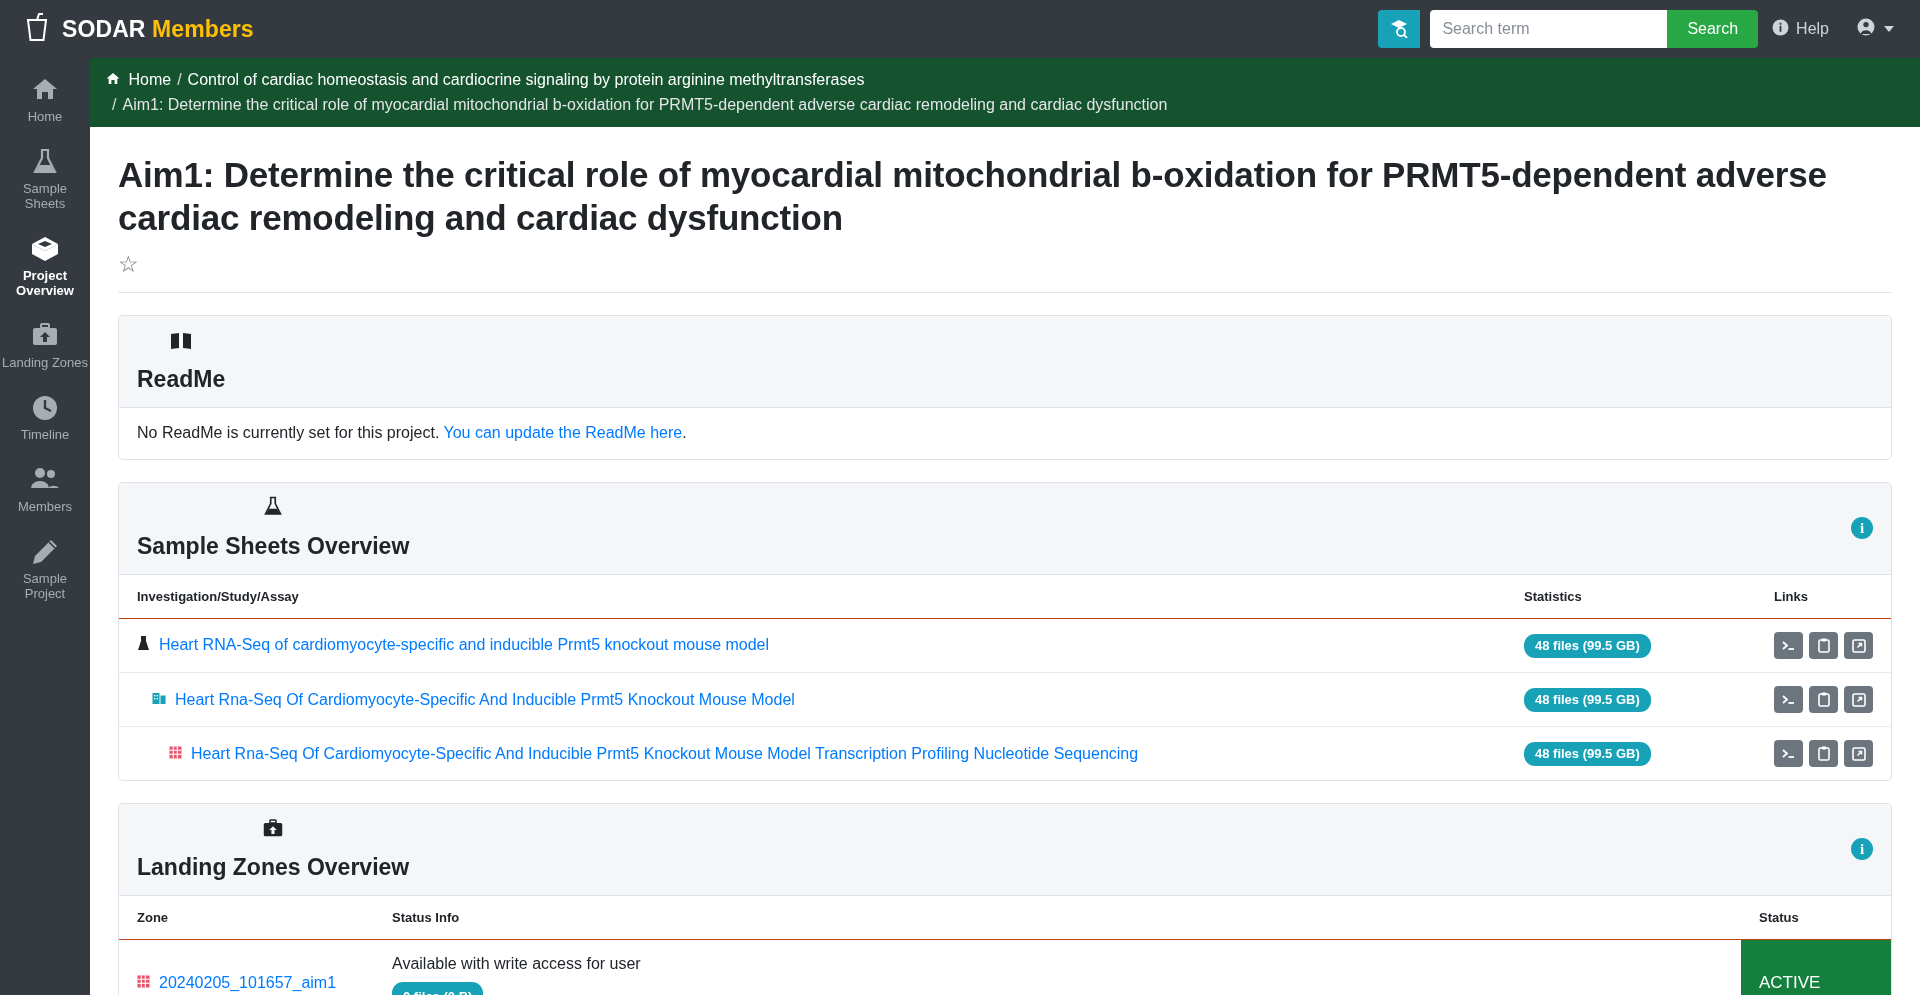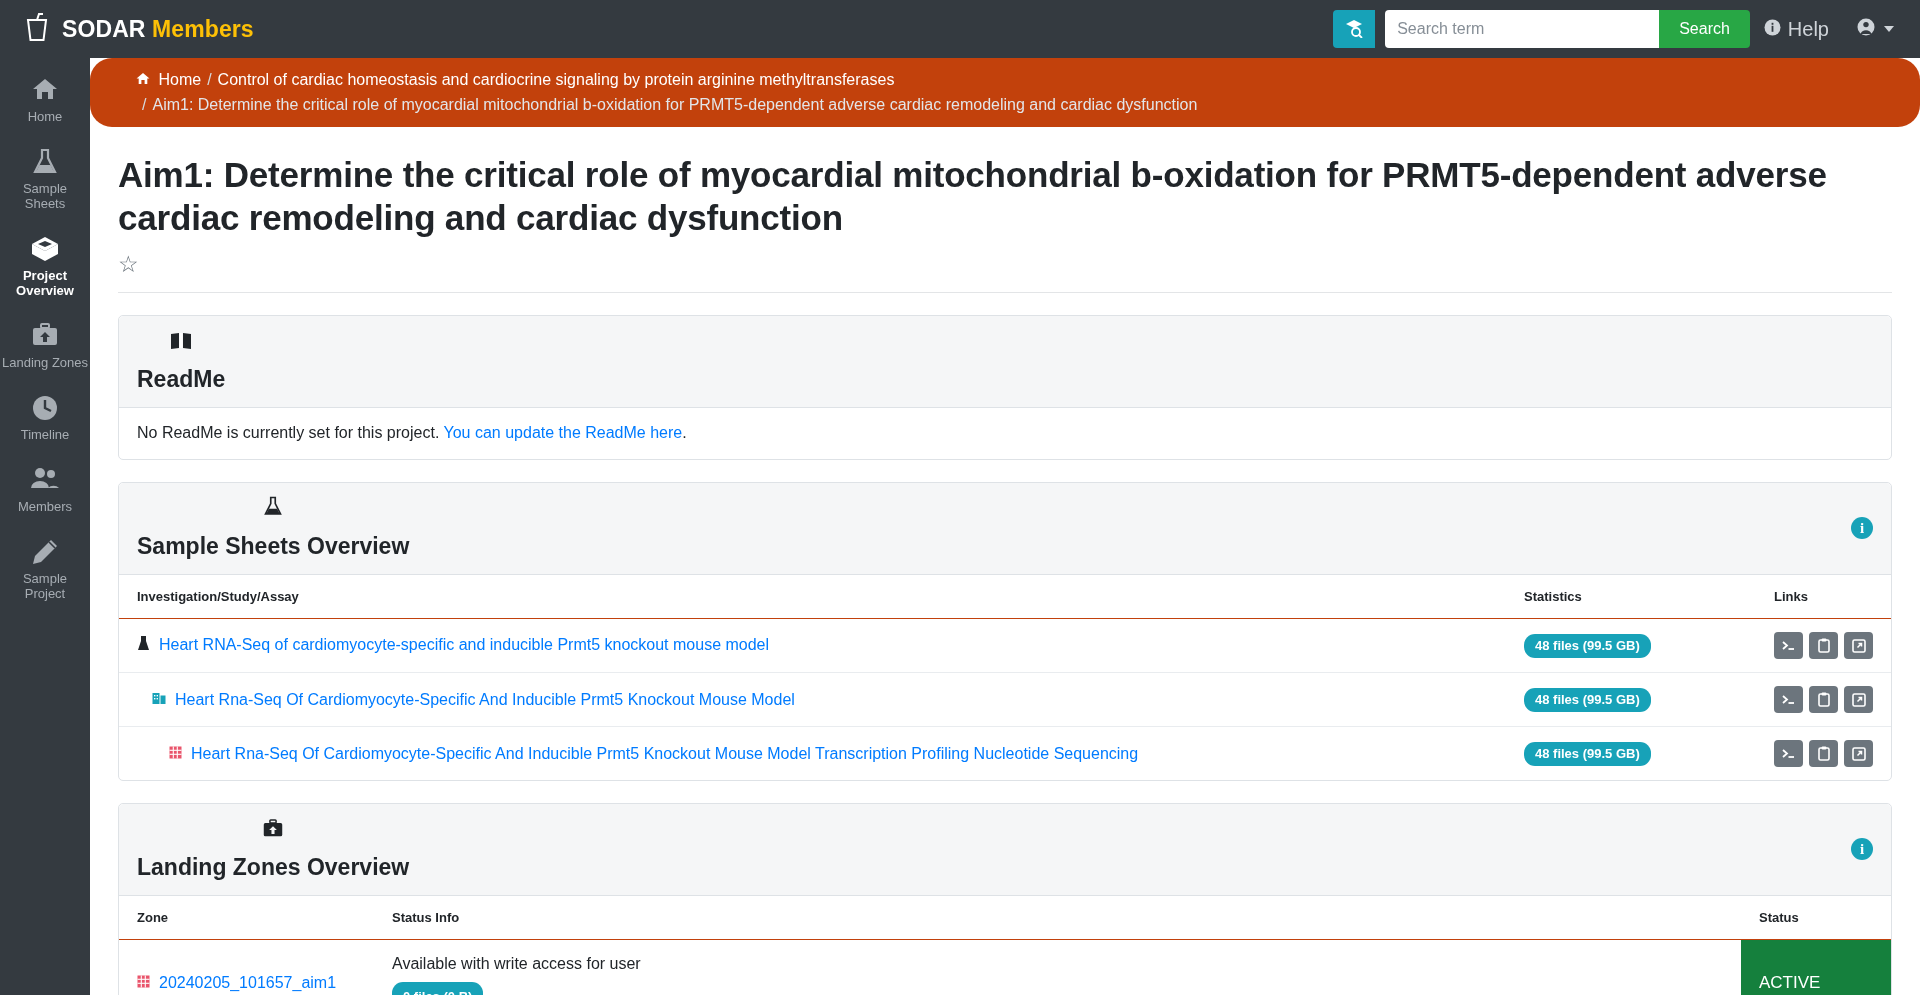--- a/index.html
+++ b/index.html
@@ -23,33 +23,33 @@
   .brand-text .accent { color: #fdc006; }
   .navbar-spacer { flex: 1 1 auto; }
   .nav-right { display: flex; align-items: center; gap: 0; }
   .search-group { display: flex; align-items: stretch; height: 38px; }
   .adv-search-btn {
     width: 42px; background: #17a2b8; border: none;
     display: flex; align-items: center; justify-content: center;
     border-radius: 4px 0 0 4px; cursor: pointer;
   }
   .search-input {
-    width: 274px; border: none; outline: none;
+    width: 237px; border: none; outline: none;
     background: #fff; font-size: 16px; color: #495057;
     padding: 0 12px; margin-left: 10px; border-radius: 4px 0 0 4px;
   }
   .search-input::placeholder { color: #868e96; }
   .search-btn {
     background: #28a745; color: #fff; border: none;
     font-size: 16px; padding: 0 20px; border-radius: 0 4px 4px 0; cursor: pointer;
     font-family: "Liberation Sans", sans-serif;
   }
   .nav-link {
     display: flex; align-items: center; gap: 7px;
-    color: #cfd4d9; font-size: 20px; padding: 0 14px; cursor: pointer;
+    color: #cfd4d9; font-size: 16px; padding: 0 14px; cursor: pointer;
   }
   .nav-link.user { gap: 9px; padding-right: 4px; }
   .caret {
     width: 0; height: 0; border-left: 5px solid transparent;
     border-right: 5px solid transparent; border-top: 6px solid #cfd4d9;
   }
 
   
   .body-row { flex: 1 1 auto; display: flex; min-height: 0; }
 
@@ -72,22 +72,22 @@
     content: ""; position: absolute; right: -13px; top: 50%;
     transform: translateY(-50%);
     border-top: 13px solid transparent; border-bottom: 13px solid transparent;
     border-right: 13px solid #ffffff;
   }
   .side-icon { display: block; height: 26px; }
 
   
   .main { flex: 1 1 auto; display: flex; flex-direction: column; min-width: 0; background:#fff; }
   .breadcrumb-bar {
-    background: #c2410c; color: #e8eaed; padding: 9px 46px 10px;
-    font-size: 16px; line-height: 25px; border-radius: 22px;
+    background: #14532d; color: #e8eaed; padding: 9px 16px 10px;
+    font-size: 16px; line-height: 25px;
   }
   .breadcrumb-bar a { color: #ffffff; text-decoration: none; }
   .breadcrumb-bar .sep { color: #d6d9dc; margin: 0 6px; }
   .breadcrumb-bar .crumb-current { color: #e3e5e8; }
   .home-ico { margin-right: 4px; }
 
   .content { padding: 26px 28px 0 28px; overflow: hidden; }
   h1.page-title {
     font-size: 35px; line-height: 43px; font-weight: 700;
     color: #212529; letter-spacing: -.2px; max-width: 1710px;

